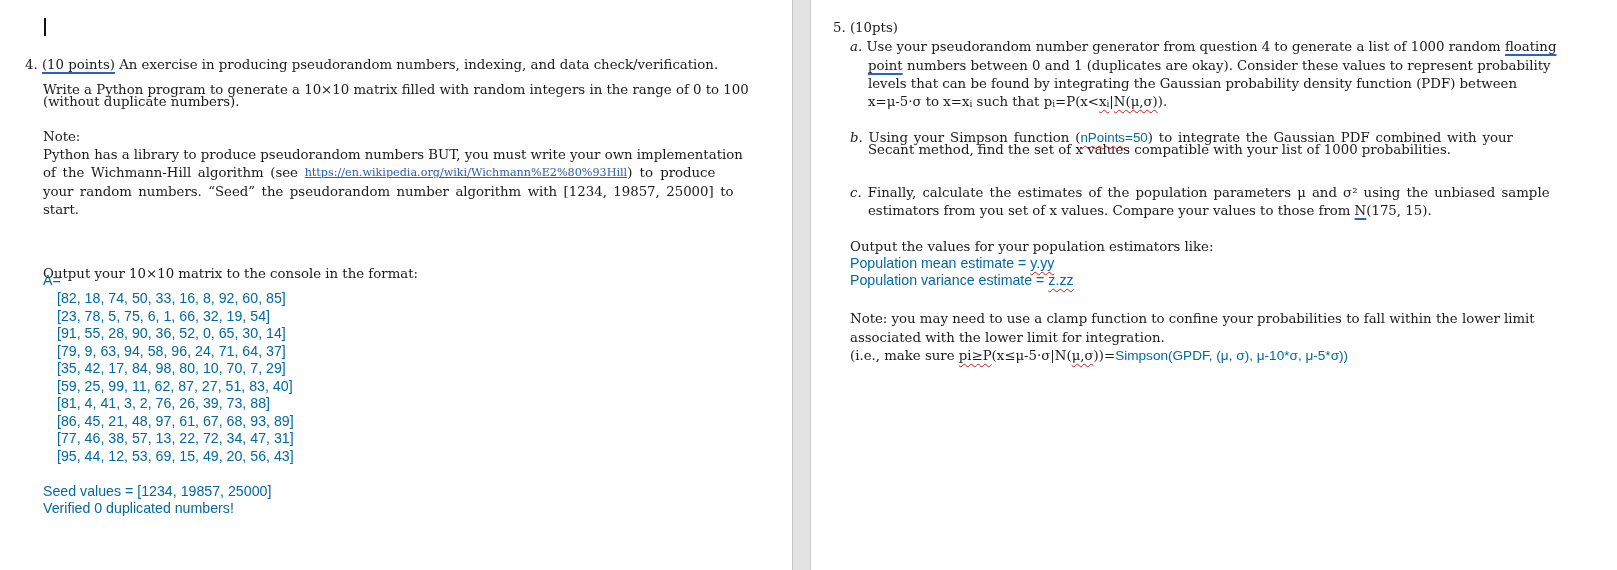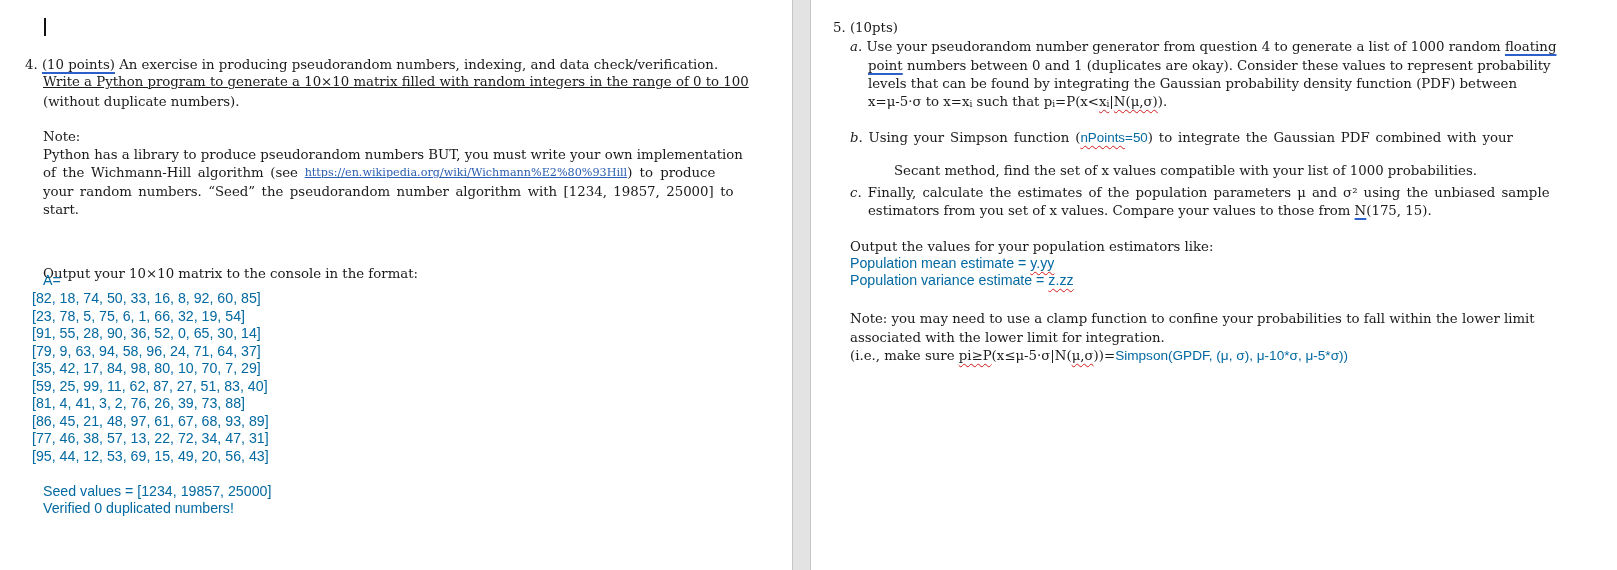--- a/index.html
+++ b/index.html
@@ -29,37 +29,37 @@
 </head>
 <body>
 
 <div id="left-page" class="page">
   <div class="cursor"></div>
 
   <div class="abs serif line" style="left:25px;top:55px;">
     <span>4.</span>
     <span class="blue-u">(10 points)</span><span> An exercise in producing pseudorandom numbers, indexing, and data check/verification.</span>
   </div>
-  <div class="abs serif line" style="left:43px;top:72px;text-decoration:underline;">Write a Python program to generate a 10×10 matrix filled with random integers in the range of 0 to 100</div>
+  <div class="abs serif line" style="left:43px;top:80px;">Write a Python program to generate a 10×10 matrix filled with random integers in the range of 0 to 100</div>
   <div class="abs serif line" style="left:43px;top:92px;">(without duplicate numbers).</div>
 
   <div class="abs serif line" style="left:43px;top:127px;">Note:</div>
   <div class="abs serif line" style="left:43px;top:145px;">Python has a library to produce pseudorandom numbers BUT, you must write your own implementation</div>
   <div class="abs serif line" style="left:43px;top:163px;width:680px;display:flex;">
     <span style="white-space:pre;word-spacing:2.4px;">of the Wichmann-Hill algorithm (see </span>
     <a class="link">https://en.wikipedia.org/wiki/Wichmann%E2%80%93Hill</a>
     <span style="white-space:pre;word-spacing:3px;">) to produce</span>
   </div>
   <div class="abs serif line" style="left:43px;top:182px;word-spacing:2.2px;">your random numbers.  “Seed” the pseudorandom number algorithm with [1234, 19857, 25000] to</div>
   <div class="abs serif line" style="left:43px;top:200px;">start.</div>
 
   <div class="abs serif line" style="left:43px;top:237px;margin-top:27px;">Output your 10×10 matrix to the console in the format:</div>
 
   <div class="abs mono" style="left:43px;top:272px;">A=</div>
-  <div class="abs" style="left:32px;top:290px;">
+  <div class="abs" style="left:57px;top:290px;">
     <div class="mono">[82, 18, 74, 50, 33, 16, 8, 92, 60, 85]</div>
     <div class="mono">[23, 78, 5, 75, 6, 1, 66, 32, 19, 54]</div>
     <div class="mono">[91, 55, 28, 90, 36, 52, 0, 65, 30, 14]</div>
     <div class="mono">[79, 9, 63, 94, 58, 96, 24, 71, 64, 37]</div>
     <div class="mono">[35, 42, 17, 84, 98, 80, 10, 70, 7, 29]</div>
     <div class="mono">[59, 25, 99, 11, 62, 87, 27, 51, 83, 40]</div>
     <div class="mono">[81, 4, 41, 3, 2, 76, 26, 39, 73, 88]</div>
     <div class="mono">[86, 45, 21, 48, 97, 61, 67, 68, 93, 89]</div>
     <div class="mono">[77, 46, 38, 57, 13, 22, 72, 34, 47, 31]</div>
     <div class="mono">[95, 44, 12, 53, 69, 15, 49, 20, 56, 43]</div>
@@ -81,21 +81,21 @@
     <span class="blue-u">point</span><span> numbers between 0 and 1 (duplicates are okay).  Consider these values to represent probability</span>
   </div>
   <div class="abs serif line" style="left:56px;top:74px;">levels that can be found by integrating the Gaussian probability density function (PDF) between</div>
   <div class="abs serif line" style="left:56px;top:92px;">
     <span>x=μ-5·σ to x=x</span><sub class="s">i</sub><span> such that p</span><sub class="s">i</sub><span>=P(x&lt;</span><span class="red-w"><span>x</span><sub class="s">i</sub></span><span>|</span><span class="red-w">N(μ,σ)</span><span>).</span>
   </div>
 
   <div class="abs serif line" style="left:38px;top:128px;word-spacing:1.6px;">
     <span class="ital">b.</span><span> Using your Simpson function (</span><span class="mono red-w" style="font-size:13.4px;">nPoints</span><span class="mono" style="font-size:13.4px;">=50</span><span>) to integrate the Gaussian PDF combined with your</span>
   </div>
-  <div class="abs serif line" style="left:56px;top:161px;margin-left:26px;">Secant method, find the set of x values compatible with your list of 1000 probabilities.</div>
+  <div class="abs serif line" style="left:56px;top:140px;">Secant method, find the set of x values compatible with your list of 1000 probabilities.</div>
 
   <div class="abs serif line" style="left:38px;top:183px;word-spacing:1.9px;">
     <span class="ital">c.</span><span> Finally, calculate the estimates of the population parameters μ and σ² using the unbiased sample</span>
   </div>
   <div class="abs serif line" style="left:56px;top:201px;">
     <span>estimators from you set of x values.  Compare your values to those from </span><span class="blue-u">N</span><span>(175, 15).</span>
   </div>
 
   <div class="abs serif line" style="left:38px;top:237px;">Output the values for your population estimators like:</div>
   <div class="abs mono" style="left:38px;top:255px;"><span>Population mean estimate = </span><span class="red-w">y.yy</span></div>

